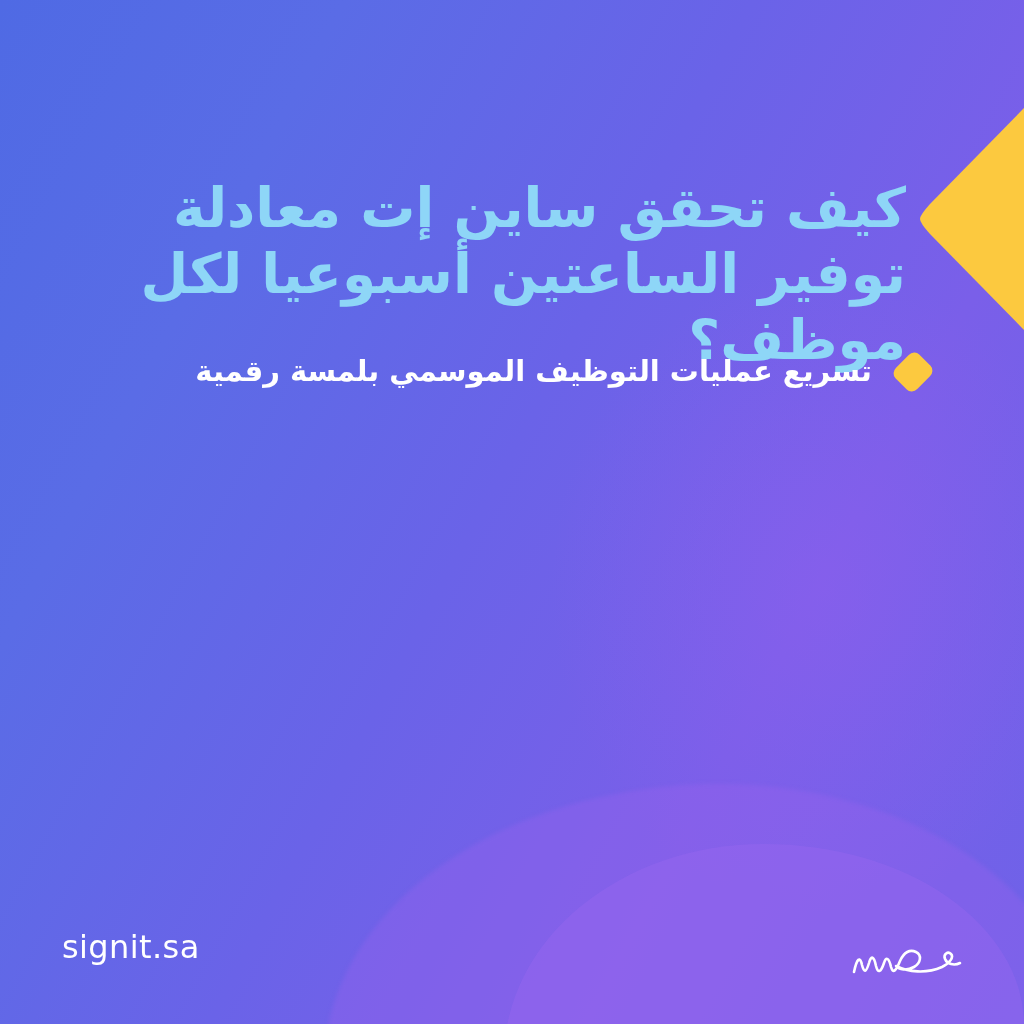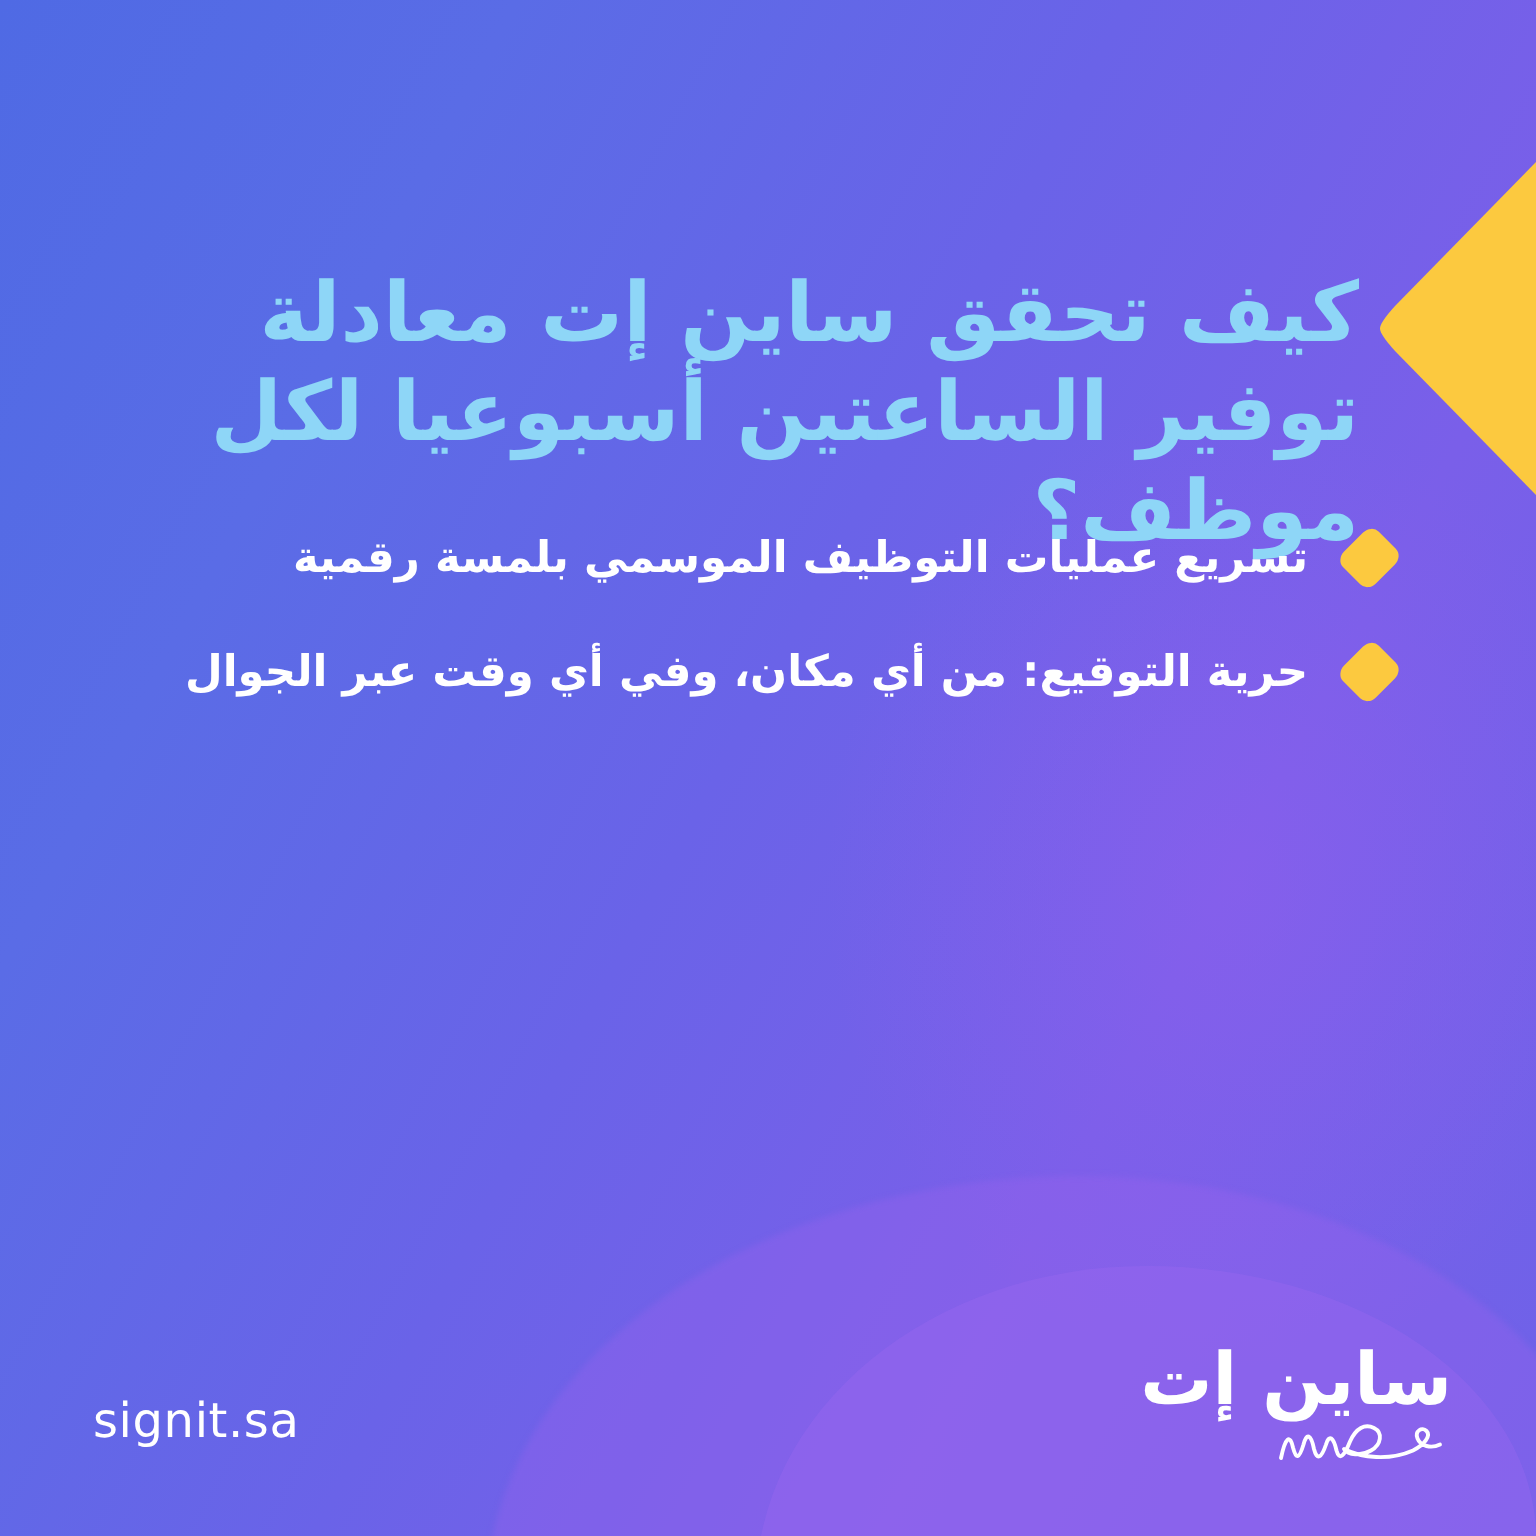--- a/index.html
+++ b/index.html
@@ -170,31 +170,26 @@
   <h1 class="headline">كيف تحقق ساين إت معادلة توفير الساعتين أسبوعيا لكل موظف؟</h1>
 
   <ul class="bullets" style="list-style:none;margin:0;padding:0;">
 
     <li class="bullet-row">
       <span class="bullet-diamond"></span>
       <span class="bullet-text">تسريع عمليات التوظيف الموسمي بلمسة رقمية</span>
     </li>
 
 
-    <li class="bullet-row">
-      <span class="bullet-diamond"></span>
-      <span class="bullet-text">حرية التوقيع: من أي مكان، وفي أي وقت عبر الجوال</span>
-    </li>
 
   </ul>
 
   <div class="site-url">signit.sa</div>
 
   <div class="brand-logo">
-    <div class="brand-wordmark">ساين إت</div>
     <div class="brand-signature">
       <svg viewBox="0 0 118 34" xmlns="http://www.w3.org/2000/svg" aria-hidden="true">
         <path d="M4 26 C7 12, 10 10, 12 19 C14 27, 16 27, 19 17 C21 9, 24 10, 26 20 C28 28, 31 26, 34 17 C36 10, 39 12, 41 21 C43 28, 46 25, 50 15 C54 6, 60 3, 66 6 C72 9, 71 17, 64 21 C57 25, 49 24, 46 20 C58 26, 76 28, 92 21 C100 17, 104 11, 101 8 C98 5, 93 8, 95 13 C97 18, 104 20, 110 17" fill="none" stroke="#ffffff" stroke-width="2.6" stroke-linecap="round" stroke-linejoin="round"></path>
       </svg>
     </div>
   </div>
 
 </div>
 
 </body></html>

